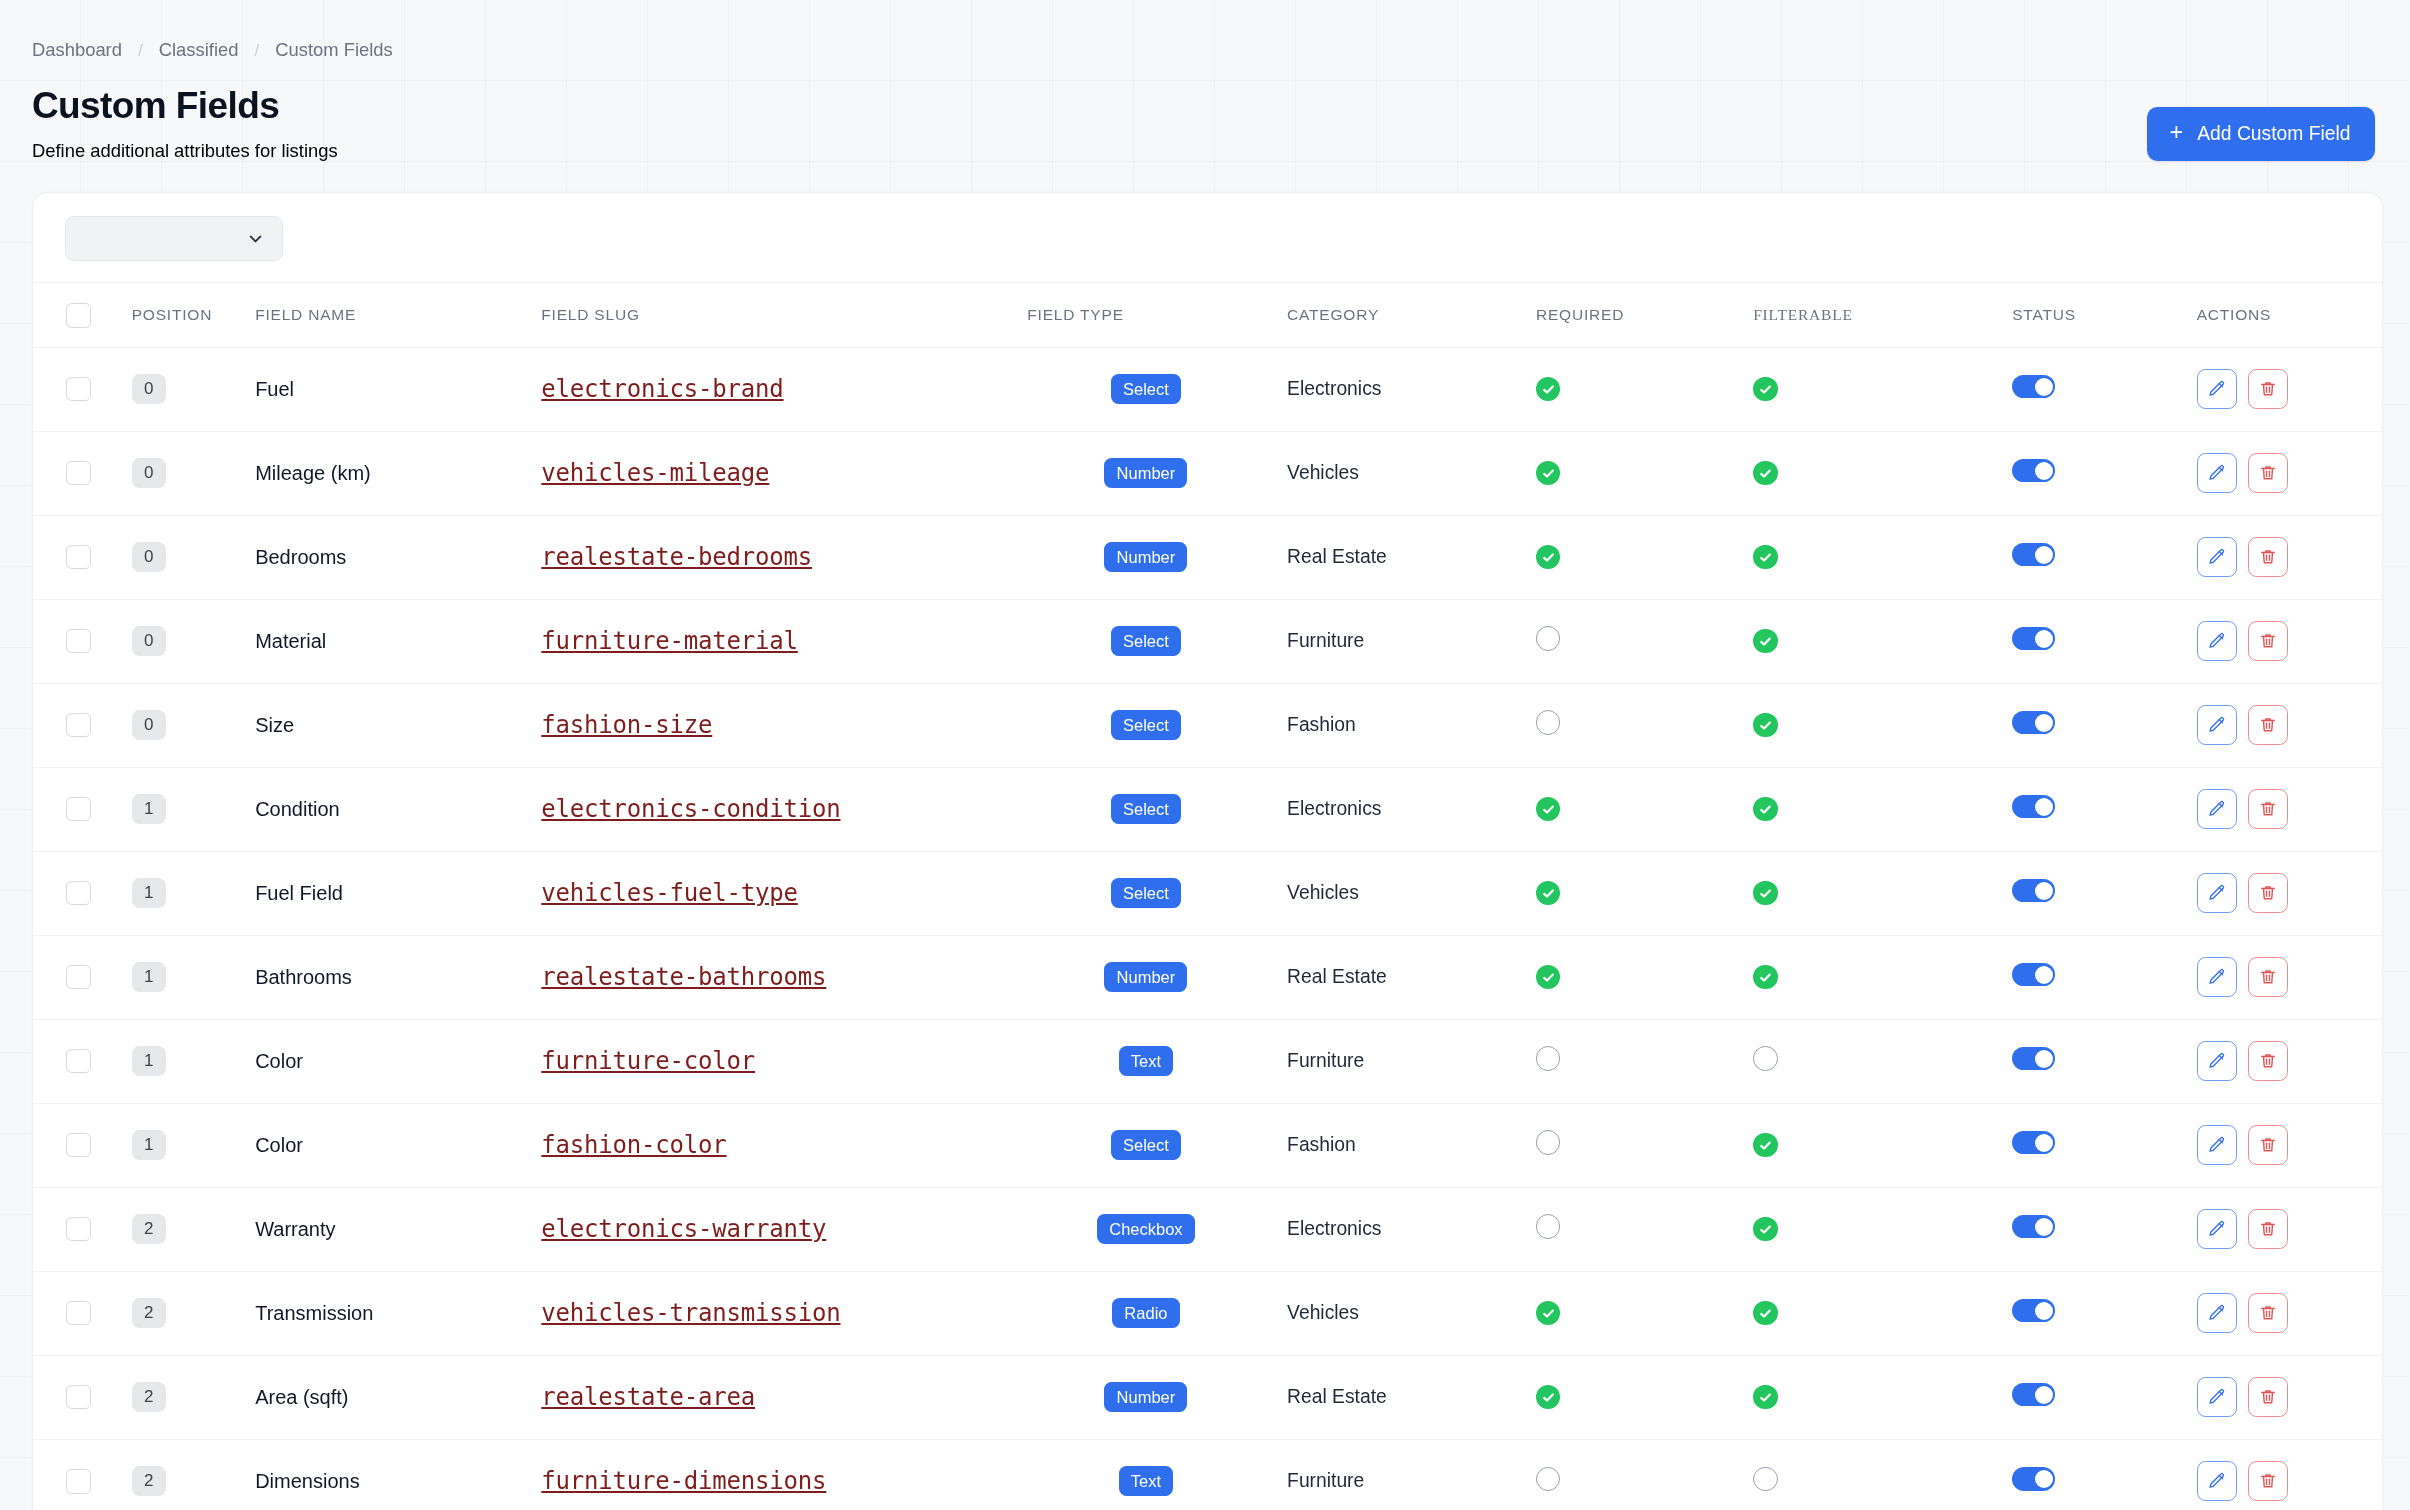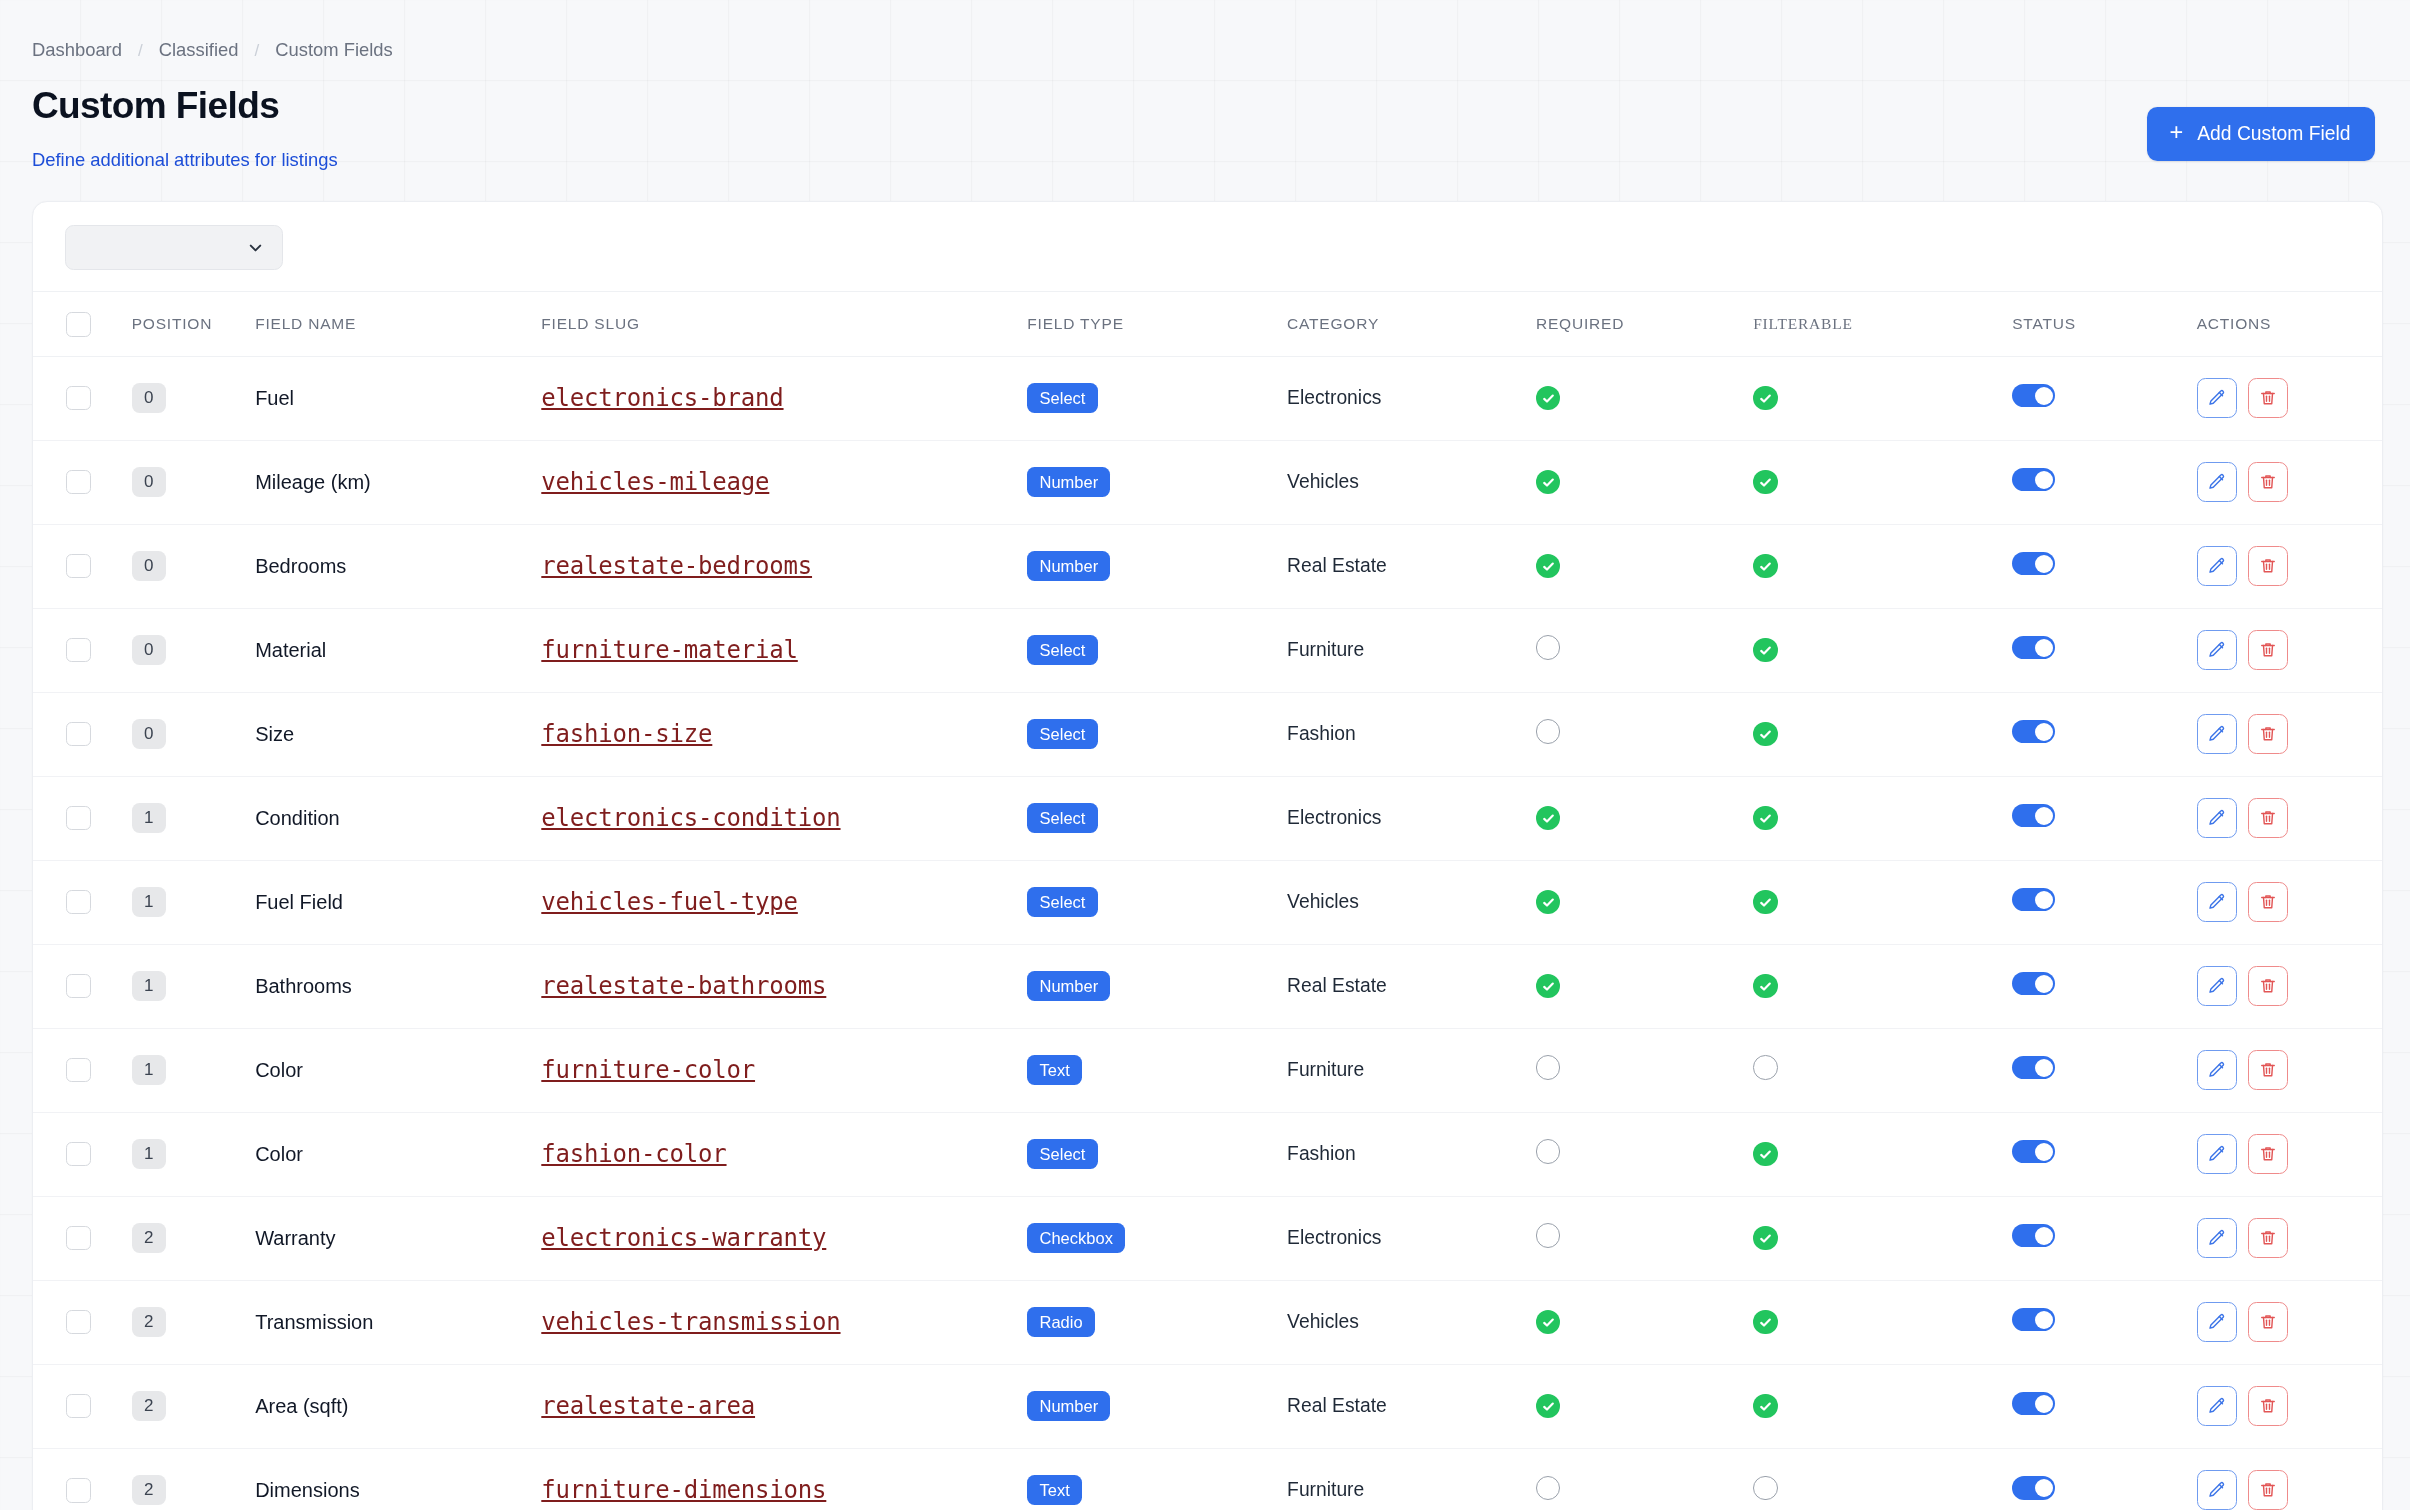--- a/index.html
+++ b/index.html
@@ -44,23 +44,23 @@
     padding: 26px 36px 0 32px;
   }
   .page-title {
     font-size: 37px;
     font-weight: 700;
     letter-spacing: -0.6px;
     color: #0b1220;
     line-height: 1.12;
   }
   .page-subtitle {
-    margin-top: 22px;
+    margin-top: 13px;
     font-size: 18.4px;
-    color: #1d4ed8;
+    color: #000000;
     line-height: 1.2;
   }
   .add-btn {
     margin-top: 21.7px;
     display: inline-flex;
     align-items: center;
     gap: 14px;
     background: #2f6fed;
     color: #ffffff;
     border: none;
@@ -147,21 +147,21 @@
   col.c-cat    { width: 158px; }
   col.c-req    { width: 139px; }
   col.c-filt   { width: 168px; }
   col.c-status { width: 118px; }
   col.c-act    { width: 132px; }
 
   .pad-check  { padding-left: 33px !important; }
   .pad-pos    { padding-left: 19px !important; }
   .pad-name   { padding-left: 19px !important; }
   .pad-slug   { padding-left: 25.4px !important; }
-  .pad-type   { padding-left: 25.4px !important; }
+  .pad-type   { padding-left: 25.4px !important; text-align: center; }
   .pad-cat    { padding-left: 22.6px !important; }
   .pad-req    { padding-left: 24.5px !important; }
   .pad-filt   { padding-left: 24.5px !important; font-family: Liberation Serif, serif; }
   .pad-status { padding-left: 21px !important; }
   .pad-act    { padding-left: 21px !important; }
 
   
   .cbox {
     width: 24.5px;
     height: 24.5px;

